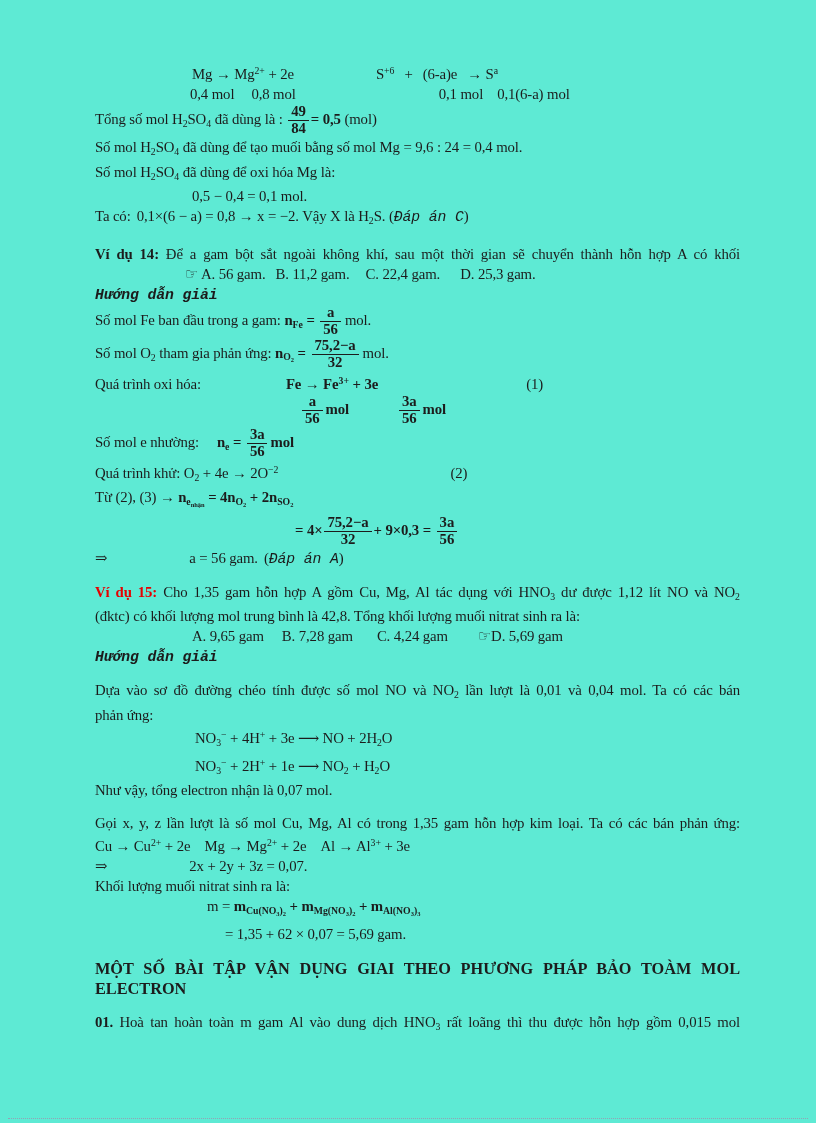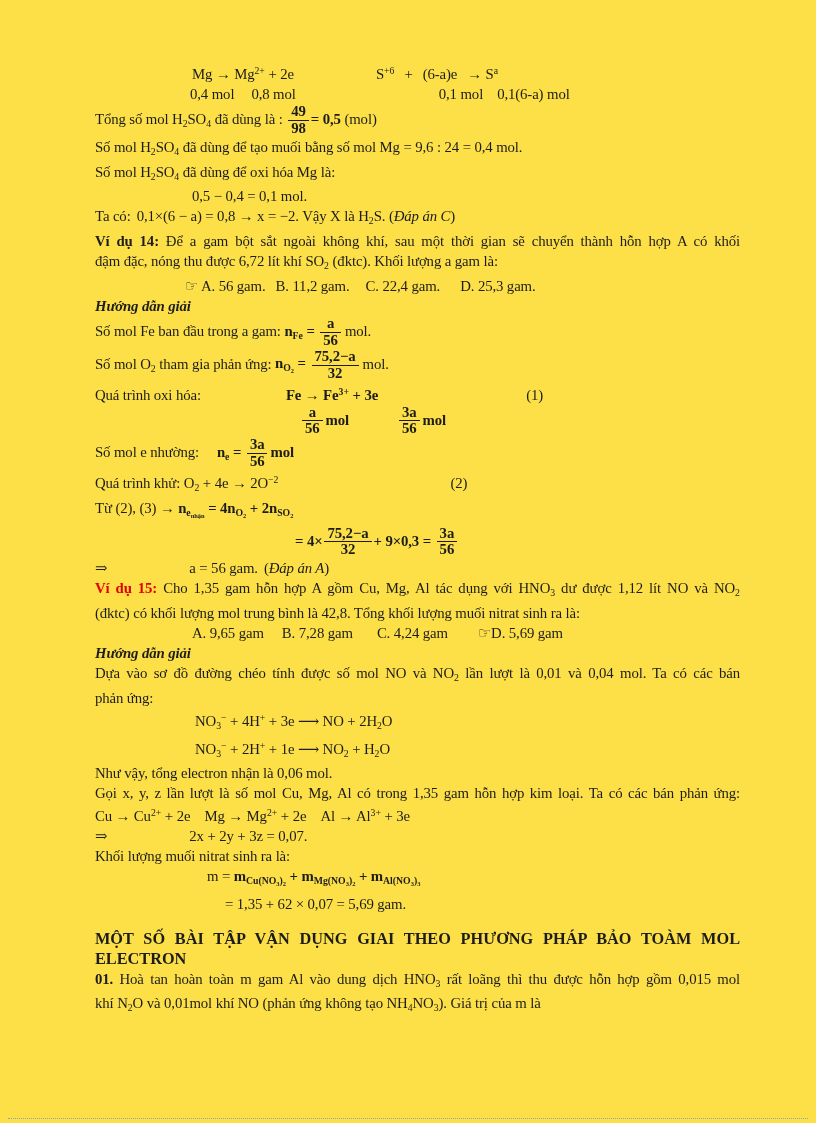--- a/index.html
+++ b/index.html
@@ -1,82 +1,80 @@
 <!DOCTYPE html>
 <html><head>
 <meta charset="utf-8">
 <style>
   html,body{margin:0;padding:0;background:#888;}
   .page{
     position:relative;
     width:816px;height:1123px;
     margin:0 auto;
-    background:#fde047;
+    background:#5eead4;
     font-family:"Liberation Serif","DejaVu Serif",serif;
     color:#1c1c1c;
     font-size:14.8px;
     letter-spacing:-0.12px;
     overflow:hidden;
     box-sizing:border-box;
     padding:61px 76px 0 95px;
   }
   .line{line-height:20px;min-height:20px;}
-  .just{text-align:justify;text-align-last:justify;}
+  .just{text-align:justify;text-align-last:justify;margin-top:13px;}
   .hdg{font-size:16.3px;font-weight:bold;letter-spacing:0;}
   .mt{margin-top:15px;}
   .b{font-weight:bold;}
-  .i{font-style:italic;}
+  .i{font-style:italic;font-family:Liberation Mono, monospace;}
   .red{font-weight:bold;}
   sub{font-size:66%;vertical-align:-0.28em;letter-spacing:0;}
   sup{font-size:66%;vertical-align:0.5em;letter-spacing:0;}
   .frac{display:inline-block;text-align:center;vertical-align:-0.62em;line-height:1.08;margin:0 2px;}
   .frac .fnum{display:block;padding:0 3px;}
   .frac .fden{display:block;border-top:1.4px solid #1c1c1c;padding:0 3px;}
   .gap{display:inline-block;height:1px;}
   .icon{display:inline-block;}
   .dotline{position:absolute;left:8px;right:8px;bottom:4px;height:0;border-top:1px dotted #93a3b4;}
 </style>
 </head>
 <body>
 
 <div class="page">
   <div>
       <div class="line"><span class="gap" style="width: 97px;"></span>Mg → Mg<sup>2+</sup>  + 2e<span class="gap" style="width: 82px;"></span>S<sup>+6</sup><span class="gap" style="width: 10px;"></span>+<span class="gap" style="width: 10px;"></span>(6-a)e<span class="gap" style="width: 10px;"></span>→ S<sup>a</sup></div>
       <div class="line"><span class="gap" style="width: 95px;"></span>0,4 mol<span class="gap" style="width: 17px;"></span>0,8 mol<span class="gap" style="width: 143px;"></span>0,1 mol<span class="gap" style="width: 14px;"></span>0,1(6-a) mol</div>
-      <div class="line">Tổng số mol H<sub>2</sub>SO<sub>4</sub> đã dùng là : <span class="frac"><span class="fnum"><span class="b">49</span></span><span class="fden"><span class="b">98</span></span></span><span class="b">= 0,5</span> (mol)</div>
+      <div class="line">Tổng số mol H<sub>2</sub>SO<sub>4</sub> đã dùng là : <span class="frac"><span class="fnum"><span class="b">49</span></span><span class="fden"><span class="b">84</span></span></span><span class="b">= 0,5</span> (mol)</div>
       <div class="line">Số mol H<sub>2</sub>SO<sub>4</sub> đã dùng để tạo muối bằng số mol Mg = 9,6 : 24 = 0,4 mol.</div>
       <div class="line">Số mol H<sub>2</sub>SO<sub>4</sub> đã dùng để oxi hóa Mg là:</div>
       <div class="line"><span class="gap" style="width: 97px;"></span>0,5 − 0,4 = 0,1 mol.</div>
       <div class="line">Ta có:<span class="gap" style="width: 6px;"></span>0,1×(6 − a) = 0,8 → x = −2. Vậy X là H<sub>2</sub>S. (<span class="i">Đáp án C</span>)</div>
       <div class="line just"><span class="b">Ví dụ 14:</span> Để a gam bột sắt ngoài không khí, sau một thời gian sẽ chuyển thành hỗn hợp A có khối</div>
-      <div class="line">đậm đặc, nóng thu được 6,72 lít khí SO<sub>2</sub> (đktc). Khối lượng a gam là:</div>
       <div class="line"><span class="gap" style="width: 90px;"></span><span class="icon">☞</span> A. 56 gam.<span class="gap" style="width: 10px;"></span>B. 11,2 gam.<span class="gap" style="width: 16px;"></span>C. 22,4 gam.<span class="gap" style="width: 20px;"></span>D. 25,3 gam.</div>
       <div class="line"><span class="b"><span class="i">Hướng dẫn giải</span></span></div>
       <div class="line">Số mol Fe ban đầu trong a gam: <span class="b">n<sub>Fe</sub> =</span> <span class="frac"><span class="fnum"><span class="b">a</span></span><span class="fden"><span class="b">56</span></span></span><span class="gap" style="width: 2px;"></span>mol.</div>
       <div class="line">Số mol O<sub>2</sub> tham gia phản ứng: <span class="b">n<sub>O<sub>2</sub></sub> =</span> <span class="frac"><span class="fnum"><span class="b">75,2−a</span></span><span class="fden"><span class="b">32</span></span></span><span class="gap" style="width: 2px;"></span>mol.</div>
       <div class="line">Quá trình oxi hóa:<span class="gap" style="width: 85px;"></span><span class="b">Fe  →  Fe<sup>3+</sup> + 3e</span><span class="gap" style="width: 148px;"></span>(1)</div>
       <div class="line"><span class="gap" style="width: 205px;"></span><span class="frac"><span class="fnum"><span class="b">a</span></span><span class="fden"><span class="b">56</span></span></span><span class="gap" style="width: 1px;"></span><span class="b">mol</span><span class="gap" style="width: 48px;"></span><span class="frac"><span class="fnum"><span class="b">3a</span></span><span class="fden"><span class="b">56</span></span></span><span class="gap" style="width: 1px;"></span><span class="b">mol</span></div>
       <div class="line">Số mol e nhường:<span class="gap" style="width: 18px;"></span><span class="b">n<sub>e</sub> =</span> <span class="frac"><span class="fnum"><span class="b">3a</span></span><span class="fden"><span class="b">56</span></span></span><span class="gap" style="width: 1px;"></span><span class="b">mol</span></div>
       <div class="line">Quá trình khử: O<sub>2</sub> + 4e → 2O<sup>−2</sup><span class="gap" style="width: 172px;"></span>(2)</div>
       <div class="line">Từ (2), (3) → <span class="b">n<sub>e<sub>nhận</sub></sub> = 4n<sub>O<sub>2</sub></sub> + 2n<sub>SO<sub>2</sub></sub></span></div>
       <div class="line"><span class="gap" style="width: 200px;"></span><span class="b">= 4×</span><span class="frac"><span class="fnum"><span class="b">75,2−a</span></span><span class="fden"><span class="b">32</span></span></span><span class="b">+ 9×0,3 =</span> <span class="frac"><span class="fnum"><span class="b">3a</span></span><span class="fden"><span class="b">56</span></span></span></div>
       <div class="line">⇒<span class="gap" style="width: 82px;"></span>a = 56 gam.<span class="gap" style="width: 6px;"></span>(<span class="i">Đáp án A</span>)</div>
       <div class="line just"><span class="red" style="color: rgb(230, 0, 0);">Ví dụ 15:</span> Cho 1,35 gam hỗn hợp A gồm Cu, Mg, Al tác dụng với HNO<sub>3</sub> dư được 1,12 lít NO và NO<sub>2</sub></div>
       <div class="line">(đktc) có khối lượng mol trung bình là 42,8. Tổng khối lượng muối nitrat sinh ra là:</div>
       <div class="line"><span class="gap" style="width: 97px;"></span>A. 9,65 gam<span class="gap" style="width: 18px;"></span>B. 7,28 gam<span class="gap" style="width: 24px;"></span>C. 4,24 gam<span class="gap" style="width: 30px;"></span><span class="icon">☞</span>D. 5,69 gam</div>
       <div class="line"><span class="b"><span class="i">Hướng dẫn giải</span></span></div>
       <div class="line just">Dựa vào sơ đồ đường chéo tính được số mol NO và NO<sub>2</sub> lần lượt là 0,01 và 0,04 mol. Ta có các bán</div>
       <div class="line">phản ứng:</div>
       <div class="line"><span class="gap" style="width: 100px;"></span>NO<sub>3</sub><sup>−</sup> + 4H<sup>+</sup> + 3e ⟶ NO + 2H<sub>2</sub>O</div>
       <div class="line"><span class="gap" style="width: 100px;"></span>NO<sub>3</sub><sup>−</sup> + 2H<sup>+</sup> + 1e ⟶ NO<sub>2</sub> + H<sub>2</sub>O</div>
-      <div class="line">Như vậy, tổng electron nhận là 0,06 mol.</div>
+      <div class="line">Như vậy, tổng electron nhận là 0,07 mol.</div>
       <div class="line just">Gọi x, y, z lần lượt là số mol Cu, Mg, Al có trong 1,35 gam hỗn hợp kim loại. Ta có các bán phản ứng:</div>
       <div class="line">Cu → Cu<sup>2+</sup> + 2e<span class="gap" style="width: 14px;"></span>Mg → Mg<sup>2+</sup> + 2e<span class="gap" style="width: 14px;"></span>Al → Al<sup>3+</sup> + 3e</div>
       <div class="line">⇒<span class="gap" style="width: 82px;"></span>2x + 2y + 3z = 0,07.</div>
       <div class="line">Khối lượng muối nitrat sinh ra là:</div>
       <div class="line"><span class="gap" style="width: 112px;"></span>m = <span class="b">m<sub>Cu(NO<sub>3</sub>)<sub>2</sub></sub> + m<sub>Mg(NO<sub>3</sub>)<sub>2</sub></sub> + m<sub>Al(NO<sub>3</sub>)<sub>3</sub></sub></span></div>
       <div class="line"><span class="gap" style="width: 130px;"></span>= 1,35 + 62 × 0,07 = 5,69 gam.</div>
       <div class="line hdg just mt">MỘT SỐ BÀI TẬP VẬN DỤNG GIAI THEO PHƯƠNG PHÁP BẢO TOÀM MOL ELECTRON</div>
       <div class="line just"><span class="b">01.</span> Hoà tan hoàn toàn m gam Al vào dung dịch HNO<sub>3</sub> rất loãng thì thu được hỗn hợp gồm 0,015 mol</div>
-      <div class="line">khí N<sub>2</sub>O và 0,01mol khí NO (phản ứng không tạo NH<sub>4</sub>NO<sub>3</sub>). Giá trị của m là</div>
     </div>
   <div class="dotline"></div>
 </div>
 
 </body></html>

